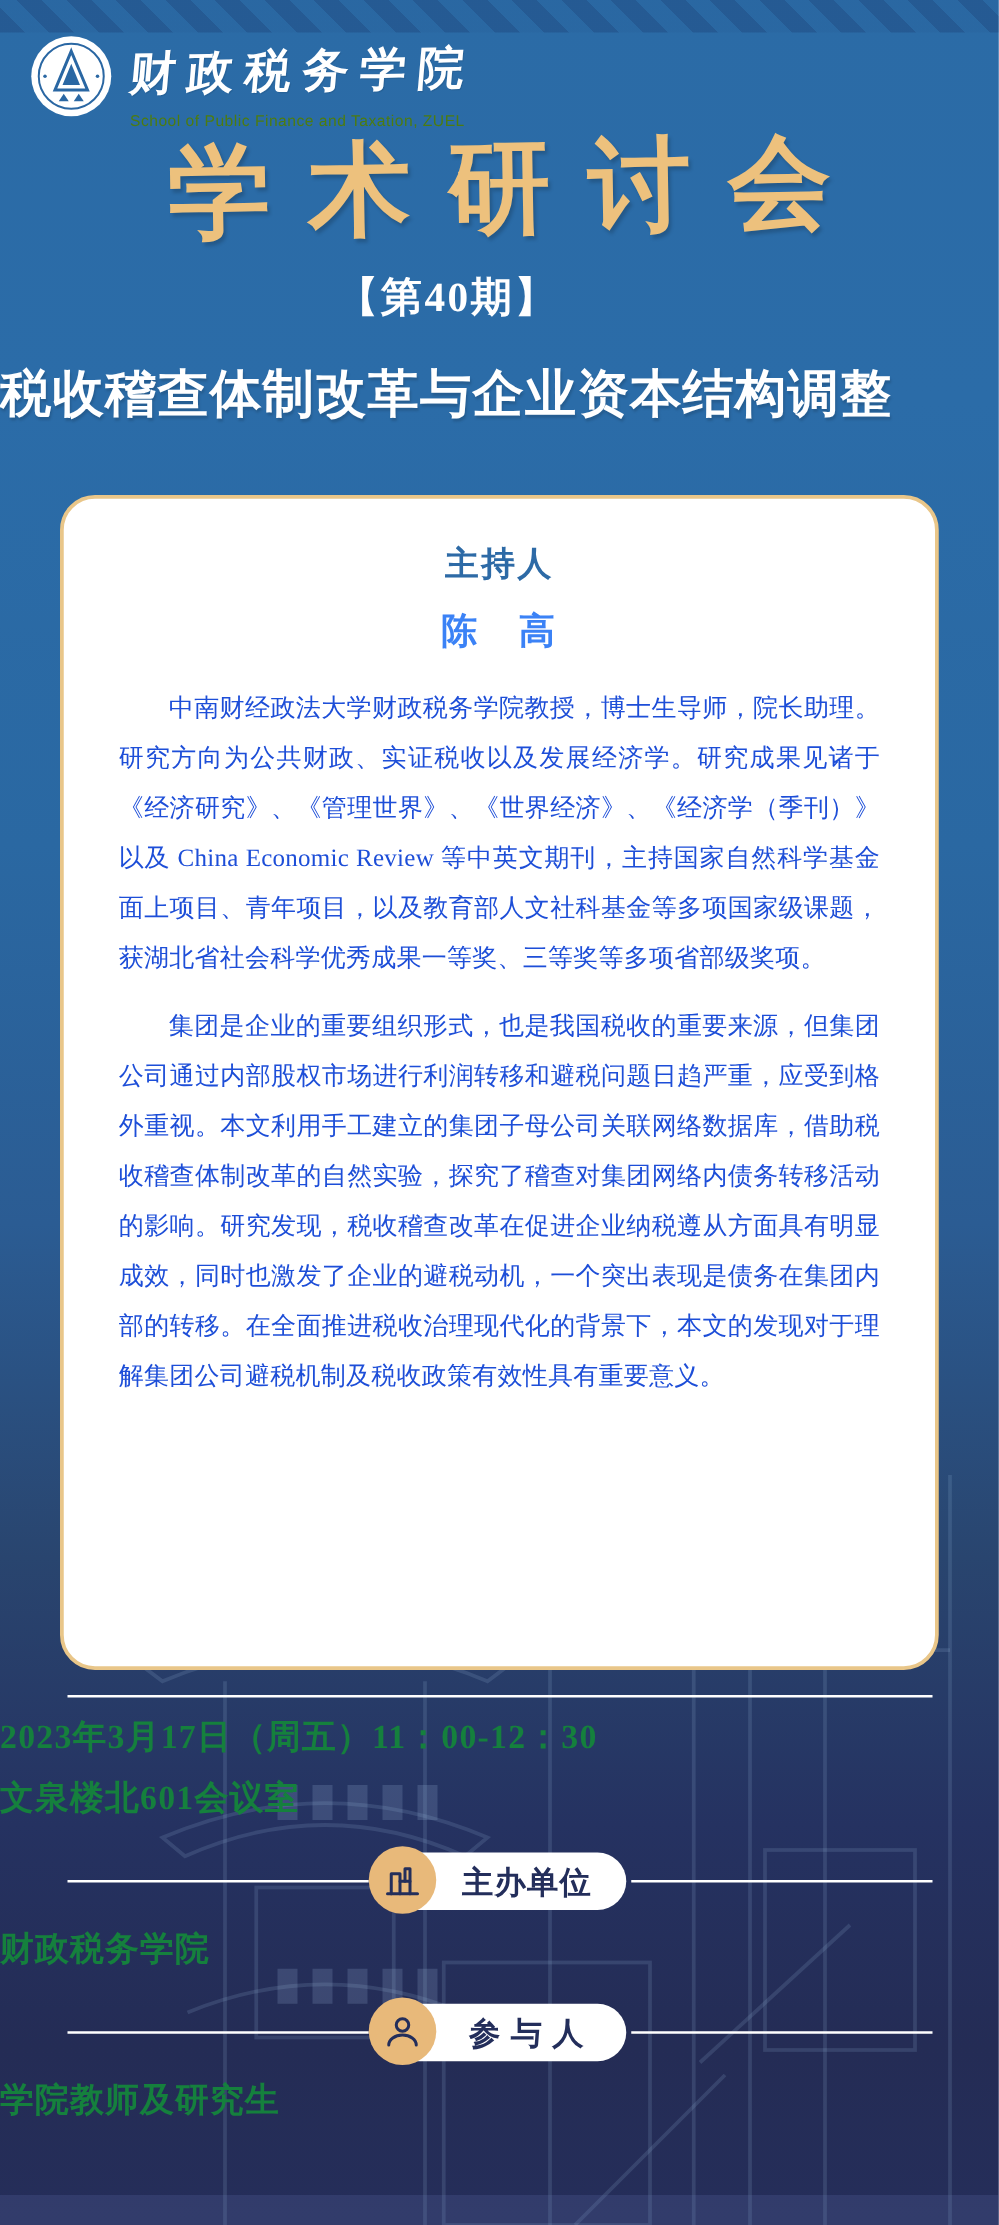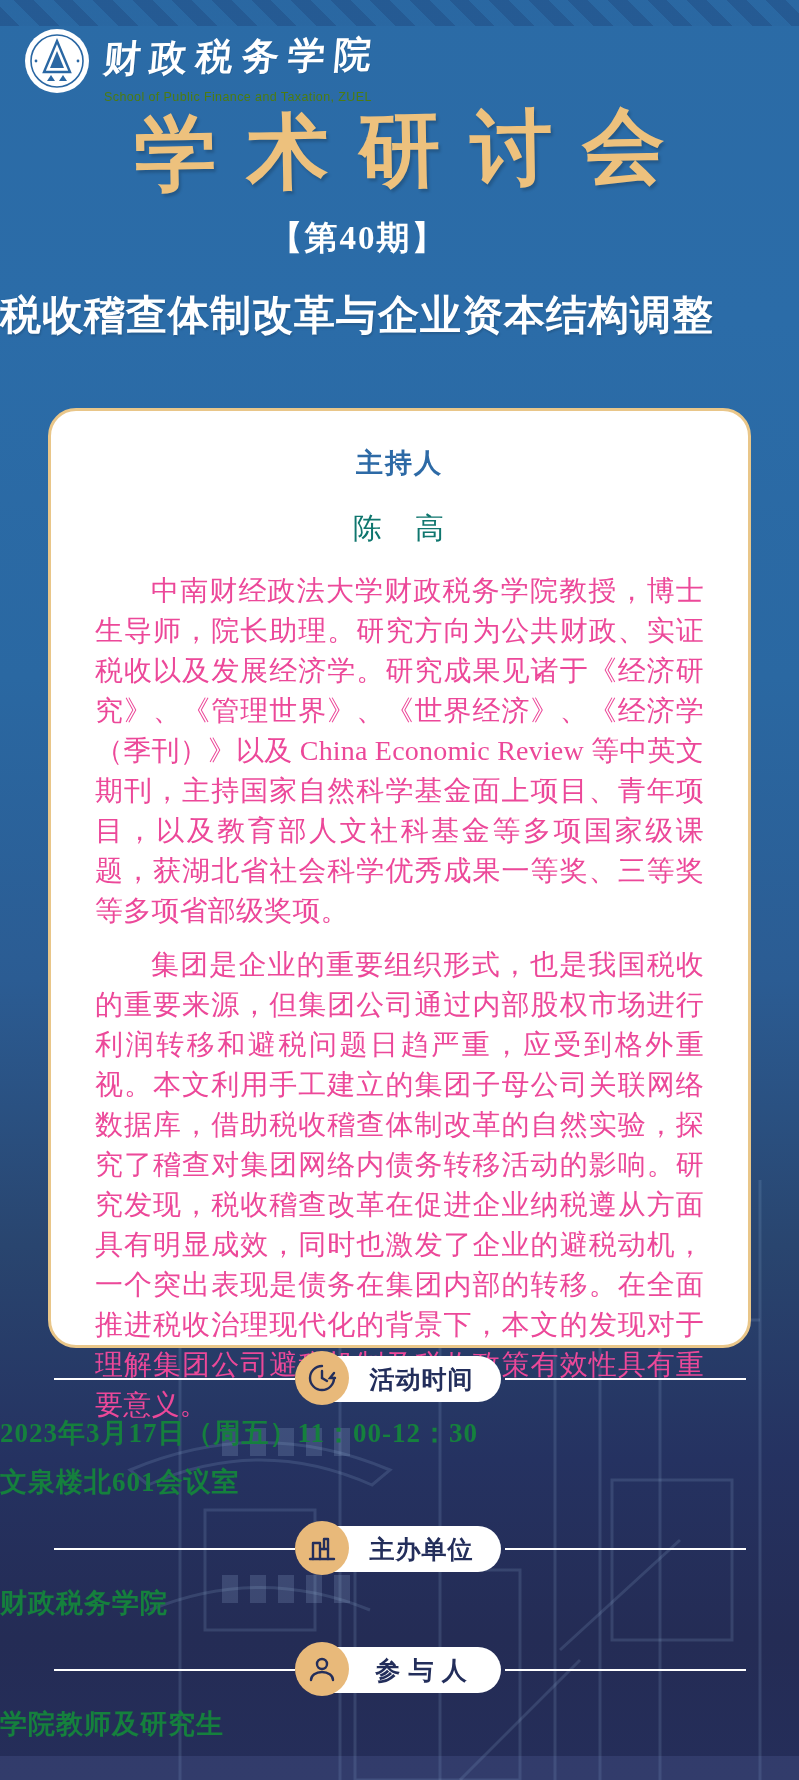--- a/index.html
+++ b/index.html
@@ -46,35 +46,35 @@
     color: #ffffff; font-weight: bold; font-size: 33px; letter-spacing: 2px;
   }
   .main-title {
     position: absolute; top: 288px; left: 0; width: 799px; text-align: left;
     color: #ffffff; font-weight: bold; font-size: 41px; letter-spacing: 1px;
     text-shadow: 1px 2px 2px rgba(0,0,0,0.15);
   }
 
   
   .card {
-    position: absolute; top: 408px; left: 48px; width: 703px; height: 940px;
+    position: absolute; top: 396px; left: 48px; width: 703px; height: 940px;
     background: #ffffff; border: 3px solid #e9c689; border-radius: 28px;
     padding: 34px 44px 20px 44px;
   }
   .sec-label {
     text-align: center; color: #2d6aa6; font-weight: bold; font-size: 27px;
     letter-spacing: 2px; font-family: "Liberation Sans", sans-serif;
   }
   .person-name {
-    text-align: center; color: #0f766e; font-weight: normal; font-size: 29px;
-    letter-spacing: 2px; margin-top: 28px;
+    text-align: center; color: #3b82f6; font-weight: bold; font-size: 29px;
+    letter-spacing: 2px; margin-top: 16px;
   }
   .mt30 { margin-top: 30px; }
   .card p.body-text {
-    margin-top: 22px; font-size: 28px; line-height: 40px; color: #ec4899;
+    margin-top: 22px; font-size: 20px; line-height: 40px; color: #1d4ed8;
     text-align: justify; text-indent: 2em; letter-spacing: 0.2px;
   }
   .card p.abstract-text { margin-top: 14px; }
   .abstract-label { margin-top: 14px; }
 
   
   .details { position: absolute; top: 1356px; left: 0; width: 799px; }
   .detail-row { width: 692px; margin: 26px auto 0; display: flex; align-items: center; }
   .detail-row:first-child { margin-top: 0; }
   .rule { flex: 1; height: 2px; background: #ffffff; }
@@ -162,31 +162,20 @@
   <div class="sec-label">主持人</div>
   <div class="person-name">陈　高</div>
   <p class="body-text">中南财经政法大学财政税务学院教授，博士生导师，院长助理。研究方向为公共财政、实证税收以及发展经济学。研究成果见诸于《经济研究》、《管理世界》、《世界经济》、《经济学（季刊）》以及 China Economic Review 等中英文期刊，主持国家自然科学基金面上项目、青年项目，以及教育部人文社科基金等多项国家级课题，获湖北省社会科学优秀成果一等奖、三等奖等多项省部级奖项。</p>
   <p class="body-text abstract-text">集团是企业的重要组织形式，也是我国税收的重要来源，但集团公司通过内部股权市场进行利润转移和避税问题日趋严重，应受到格外重视。本文利用手工建立的集团子母公司关联网络数据库，借助税收稽查体制改革的自然实验，探究了稽查对集团网络内债务转移活动的影响。研究发现，税收稽查改革在促进企业纳税遵从方面具有明显成效，同时也激发了企业的避税动机，一个突出表现是债务在集团内部的转移。在全面推进税收治理现代化的背景下，本文的发现对于理解集团公司避税机制及税收政策有效性具有重要意义。</p>
 </div>
 
 <div class="details">
 
   <div class="detail-row">
     <div class="rule"></div>
-    <div class="pill">
-      <span class="pill-circle">
-        <svg viewBox="0 0 30 30" fill="none" stroke="#232e5b" stroke-width="2.4" stroke-linecap="round">
-          <path d="M15 3 a12 12 0 1 0 12 12"></path>
-          <path d="M27 10 l-4 5 h5"></path>
-          <line x1="15" y1="8" x2="15" y2="15"></line>
-          <line x1="15" y1="15" x2="20" y2="18"></line>
-        </svg>
-      </span>
-      <span class="pill-label">活动时间</span>
-    </div>
     <div class="rule"></div>
   </div>
   <div class="detail-value">2023年3月17日（周五）11：00-12：30</div>
 
   <div class="detail-value">文泉楼北601会议室</div>
 
   <div class="detail-row">
     <div class="rule"></div>
     <div class="pill">
       <span class="pill-circle">

